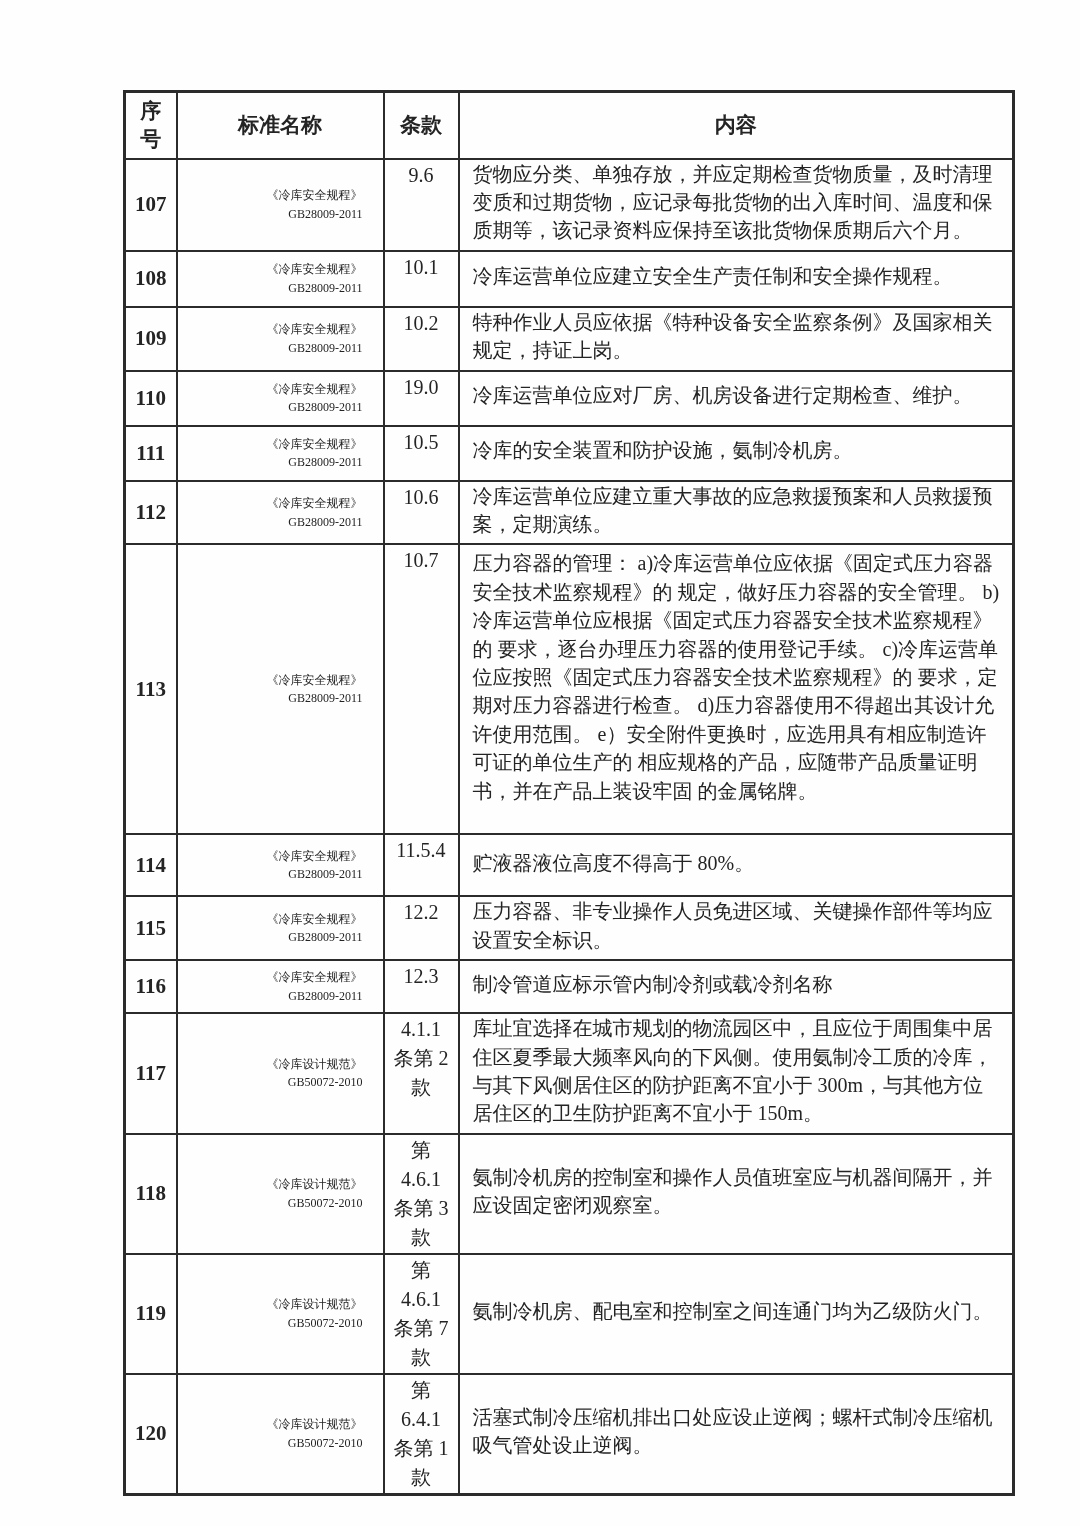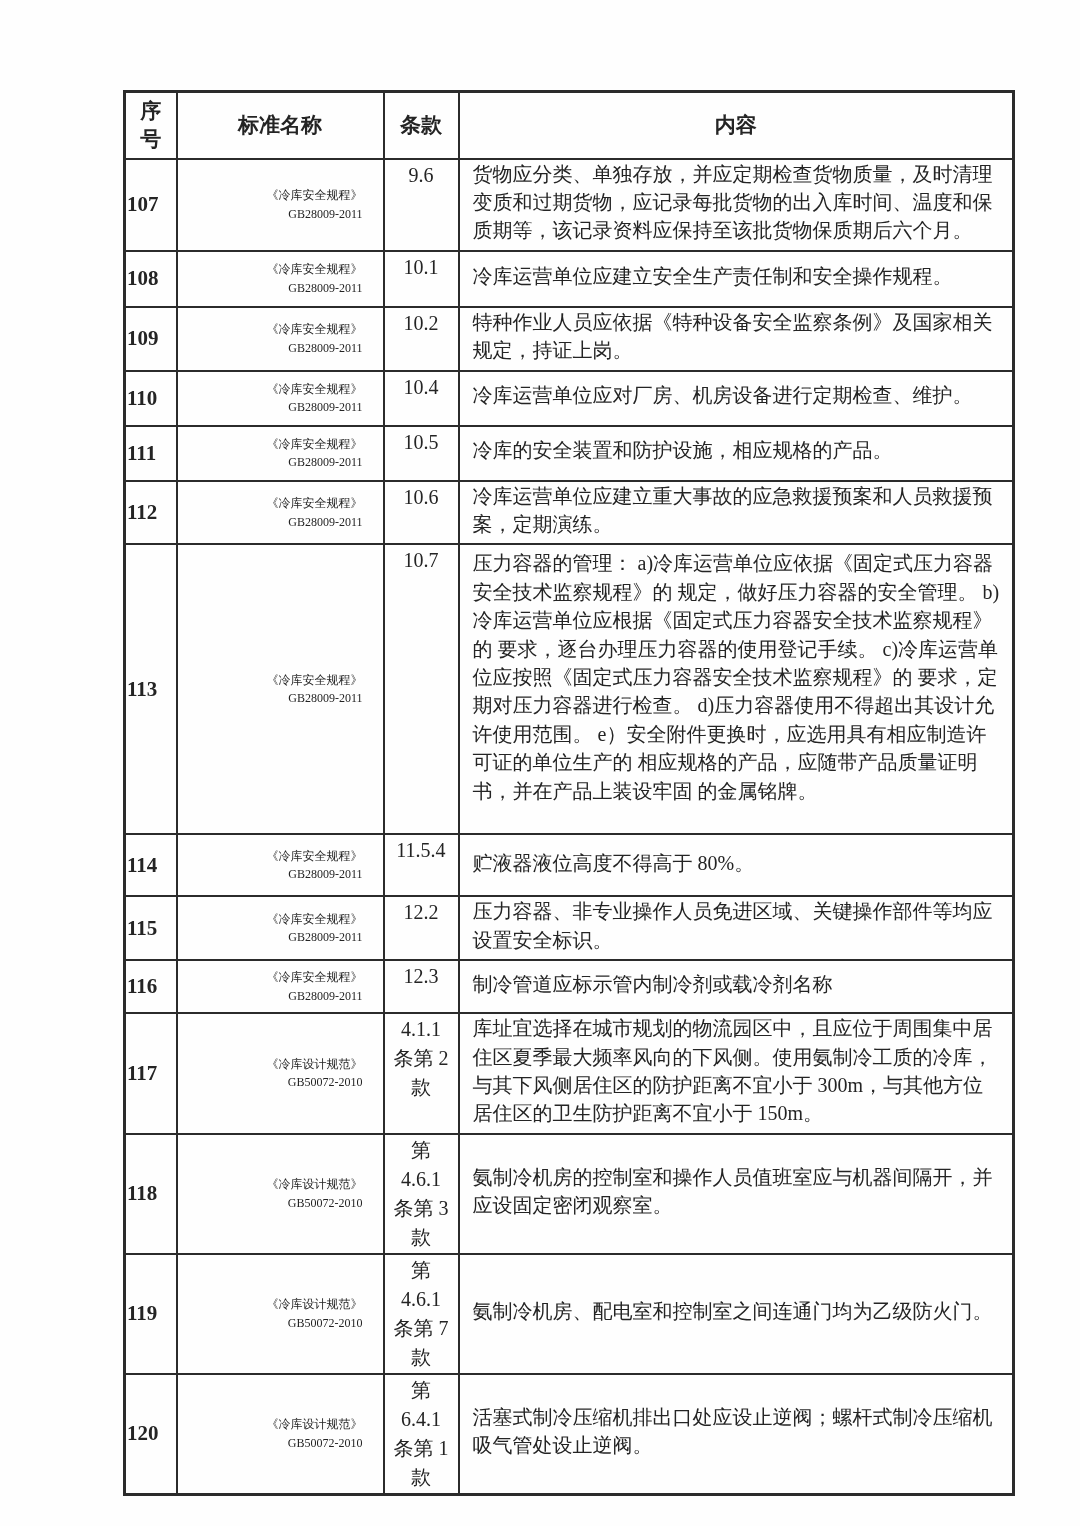--- a/index.html
+++ b/index.html
@@ -33,20 +33,21 @@
     font-size: 21px;
     font-weight: bold;
     text-align: center;
     vertical-align: middle;
     padding: 4px 2px;
     line-height: 1.35;
     white-space: pre-line;
   }
   thead tr { height: 57px; }
   td.no {
+    text-align: center;
     vertical-align: middle;
     font-weight: bold;
     font-size: 21px;
     white-space: pre-line;
   }
   td.name {
     text-align: right;
     vertical-align: middle;
     font-size: 12px;
     line-height: 1.55;
@@ -123,29 +124,29 @@
           <td class="no">109</td>
           <td class="name">《冷库安全规程》
 GB28009-2011</td>
           <td class="clause">10.2</td>
           <td class="content">特种作业人员应依据《特种设备安全监察条例》及国家相关规定，持证上岗。</td>
         </tr>
         <tr>
           <td class="no">110</td>
           <td class="name">《冷库安全规程》
 GB28009-2011</td>
-          <td class="clause">10.4</td>
+          <td class="clause">19.0</td>
           <td class="content">冷库运营单位应对厂房、机房设备进行定期检查、维护。</td>
         </tr>
         <tr>
           <td class="no">111</td>
           <td class="name">《冷库安全规程》
 GB28009-2011</td>
           <td class="clause">10.5</td>
-          <td class="content">冷库的安全装置和防护设施，相应规格的产品。</td>
+          <td class="content">冷库的安全装置和防护设施，氨制冷机房。</td>
         </tr>
         <tr>
           <td class="no">112</td>
           <td class="name">《冷库安全规程》
 GB28009-2011</td>
           <td class="clause">10.6</td>
           <td class="content">冷库运营单位应建立重大事故的应急救援预案和人员救援预案，定期演练。</td>
         </tr>
         <tr>
           <td class="no">113</td>

